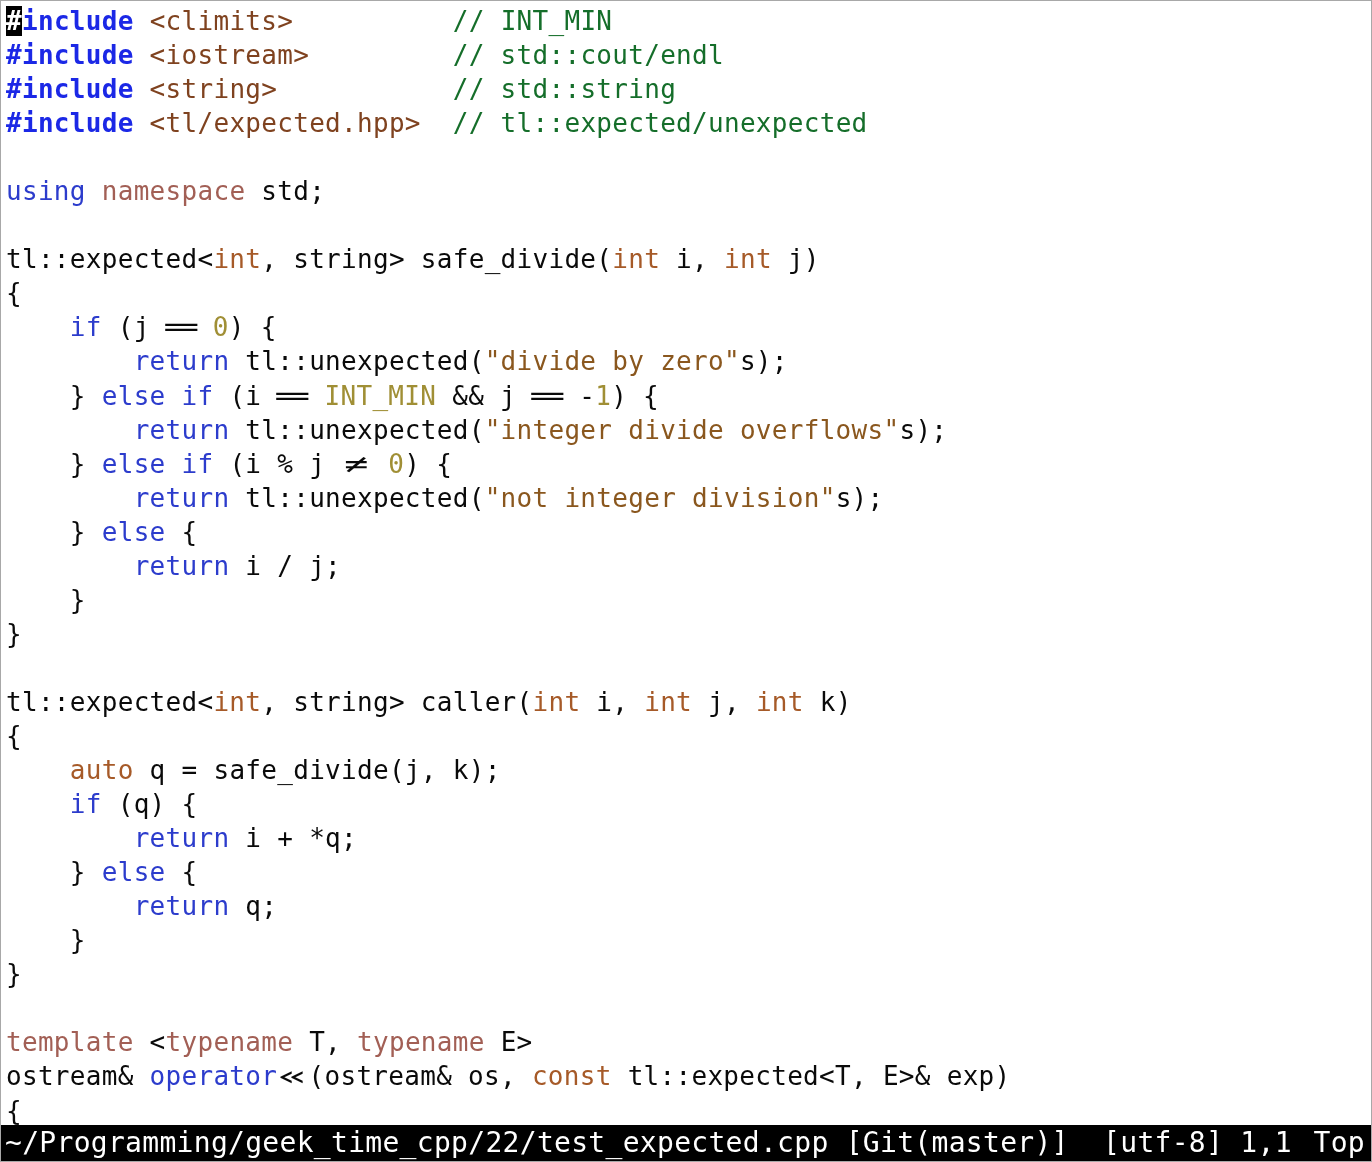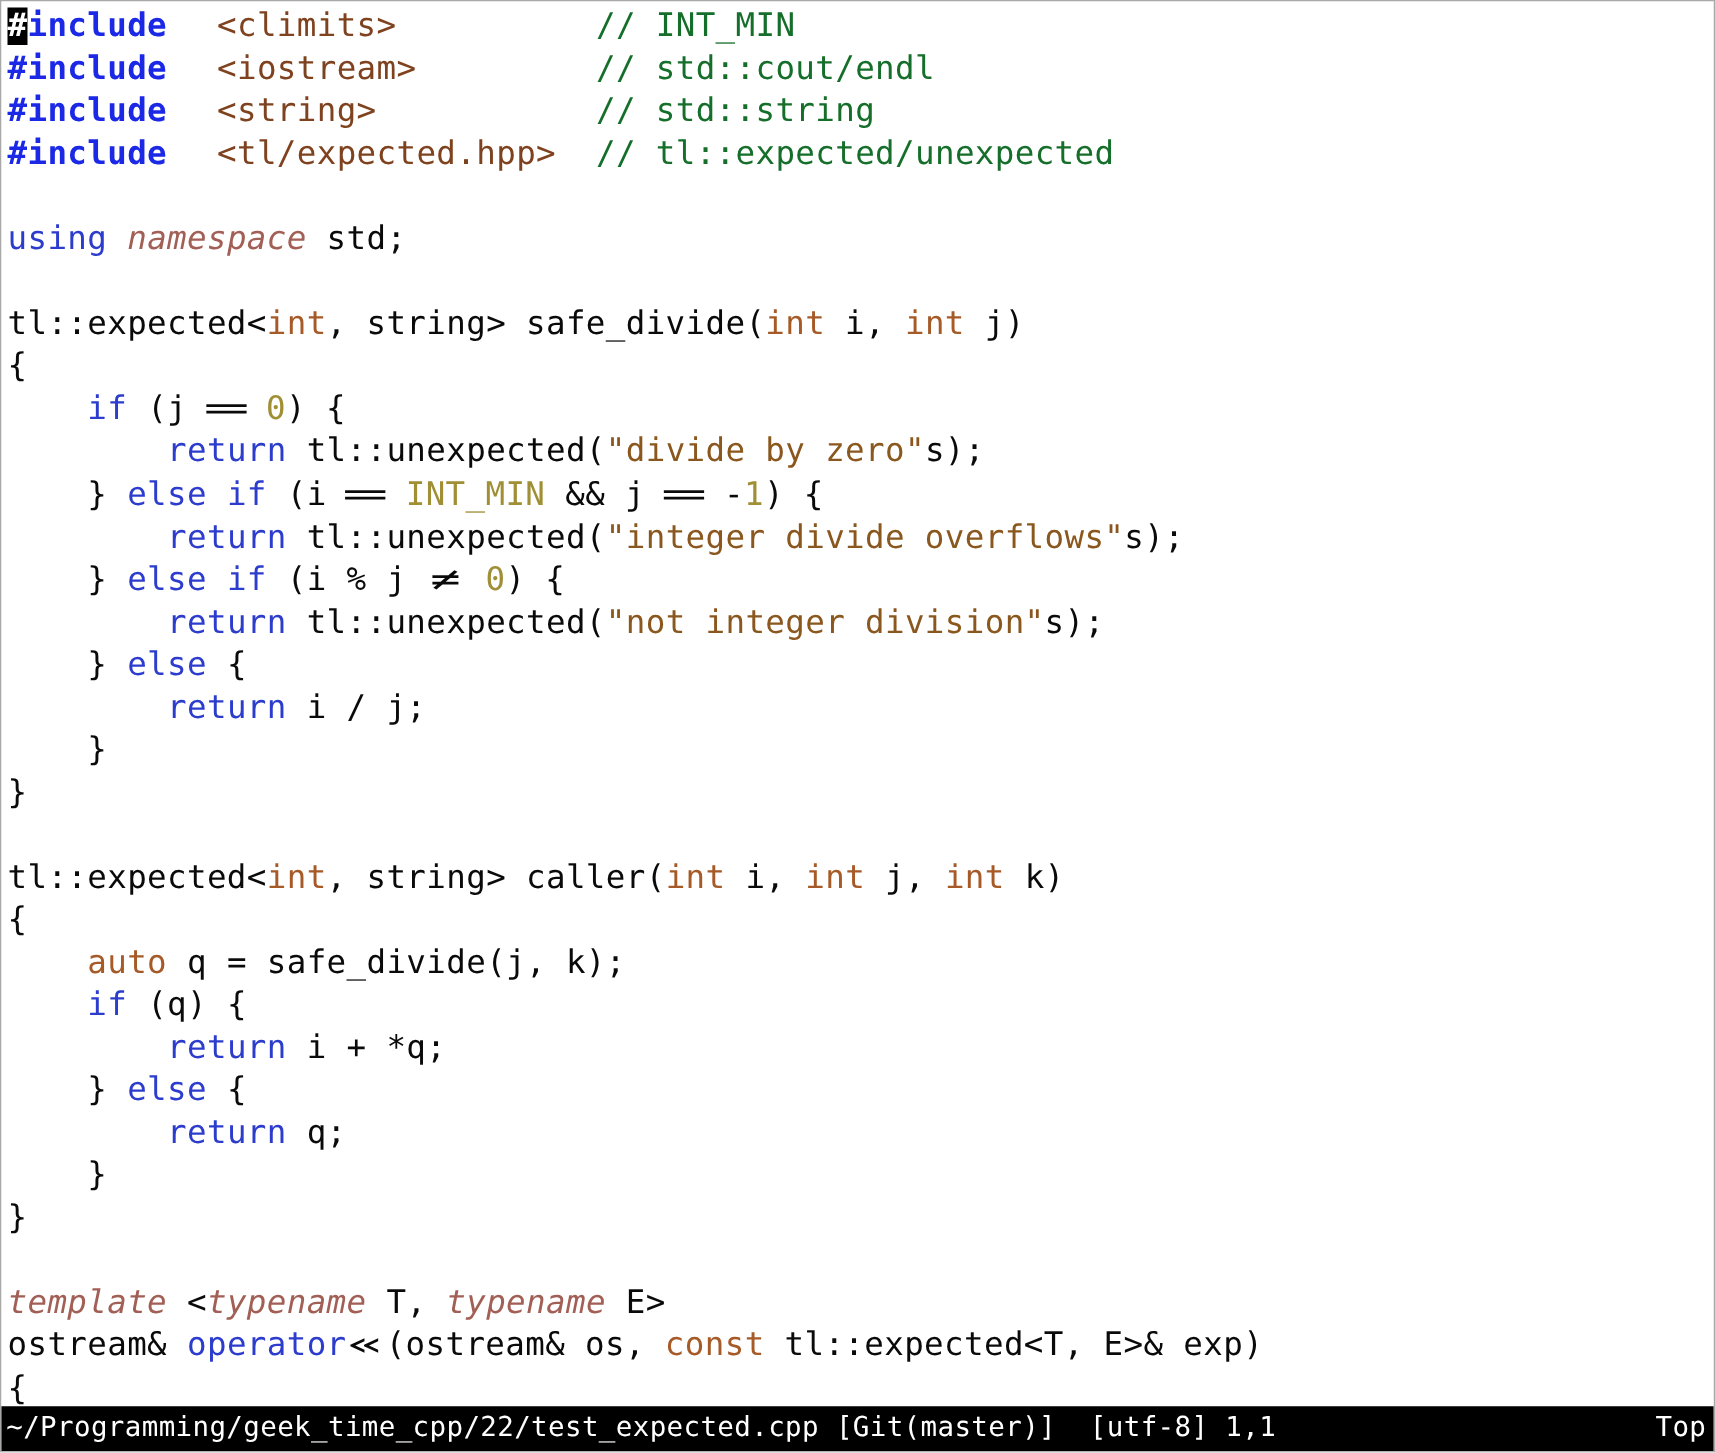--- a/index.html
+++ b/index.html
@@ -20,37 +20,37 @@
     font-size:26px;
     line-height:34.06px;
     letter-spacing:0.3px;
     color:var(--fg,#000);
     overflow:hidden;
   }
   .line{height:34.06px;white-space:pre;}
   .pp{color:var(--pp);font-weight:bold;}
   .kw{color:var(--kw);}
   .ty{color:var(--ty);}
-  .ty2{color:var(--ty2);font-style:italic;}
+  .ty2{color:var(--ty2);}
   .st{color:var(--st);}
-  .inc{color:var(--inc);margin-left:24px;}
+  .inc{color:var(--inc);}
   .cm{color:var(--cm);margin-top:44px;}
   .cn{color:var(--cn);}
   .cur{background:var(--cur_bg);color:var(--cur_fg);}
   .lg{display:inline-block;width:2ch;text-align:center;}
   .lg-eq{transform:scaleX(2.4);}
   .lg-neq{transform:scaleX(1.55);}
   .lg-shl{transform:scaleX(1.9);}
   .statusbar{
     flex:0 0 36px;
     height:36px;
     background:var(--bar_bg,#000);
     color:var(--bar_fg,#fff);
     font-family:"DejaVu Sans Mono",monospace;
-    font-size:22px;
+    font-size:28px;
     line-height:36px;
     letter-spacing:0.3px;
     display:flex;
     justify-content:space-between;
     align-items:center;
     padding:0 6px 0 4px;
     white-space:pre;
   }
 </style>
 </head>

